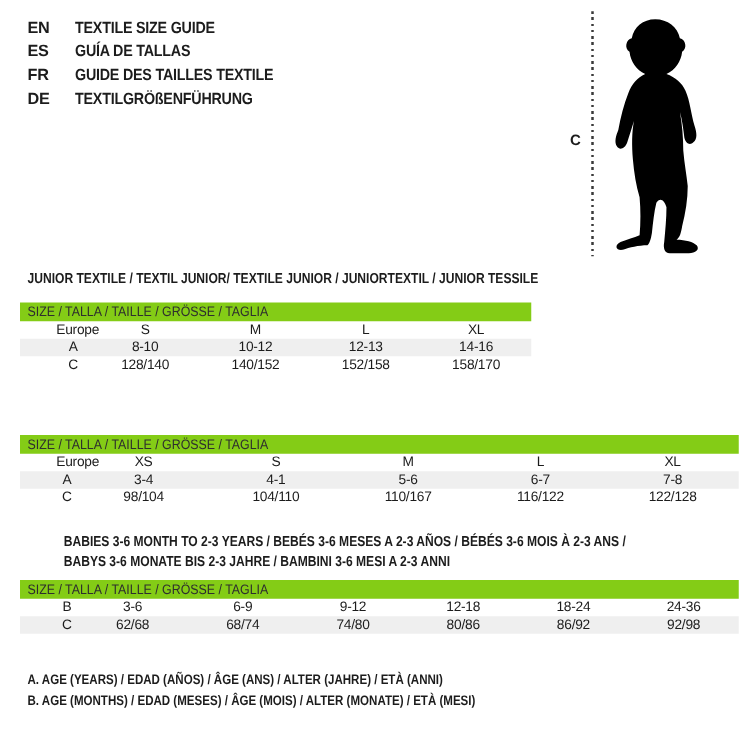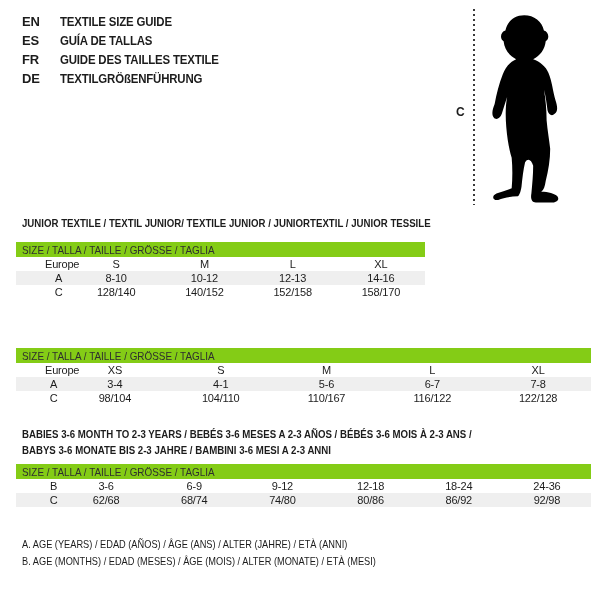--- a/index.html
+++ b/index.html
@@ -15,36 +15,36 @@
                 display:inline-block; transform:scaleX(0.88); transform-origin:0 50%; }
   
   .dash-line { position:absolute; left:473px; top:9px; width:2px; height:196px;
                background:repeating-linear-gradient(to bottom,#3a3a3a 0 2px,transparent 2px 5px); }
   .height-label { position:absolute; left:456px; top:105px; font-size:12px; font-weight:700; }
   .baby-svg { position:absolute; left:483px; top:8px; width:86px; height:201px; }
   
   .sec-title { position:absolute; left:22px; font-size:11.5px; font-weight:700; white-space:nowrap; }
   .cond { display:inline-block; transform:scaleX(0.84); transform-origin:0 50%; white-space:nowrap; }
   .sec-title sub { font-size:8px; vertical-align:-2px; }
-  .title2 { line-height:16px; }
+  .title2 { line-height:16px;margin-left:29px; }
   
   .size-table { position:absolute; left:16px; font-size:11px; }
   .t-bar { height:15px; background:#84cc16; display:flex; align-items:center;
            padding-left:6px; color:#2e2e2e; box-sizing:border-box; }
   .t-bar .cond { transform:scaleX(0.9); }
   .t-row { display:grid; height:14px; align-items:center; text-align:center; }
   .t-row.alt { background:#efefef; }
   .cell { font-size:11px; letter-spacing:-0.2px; }
   .cell.lbl { text-align:center; padding-left:6px;margin-left:23px; }
   #table1 { width:409px; } #table1 .t-row { grid-template-columns:56px repeat(4,1fr); }
   #table2 { width:575px; } #table2 .t-row { grid-template-columns:46px repeat(5,1fr); }
   #table3 { width:575px; } #table3 .t-row { grid-template-columns:46px repeat(6,1fr); }
   
   .footnotes { position:absolute; left:22px; top:538px; }
-  .footnote { height:17px; font-size:11px; font-weight:400; white-space:nowrap; }
+  .footnote { height:17px; font-size:11px; font-weight:700; white-space:nowrap; }
 </style>
 </head>
 <body>
 
 <div class="canvas">
 
   <div class="lang-block">
     <div class="lang-row">
       <span class="lang-code">EN</span>
       <span class="lang-title">TEXTILE SIZE GUIDE</span>

